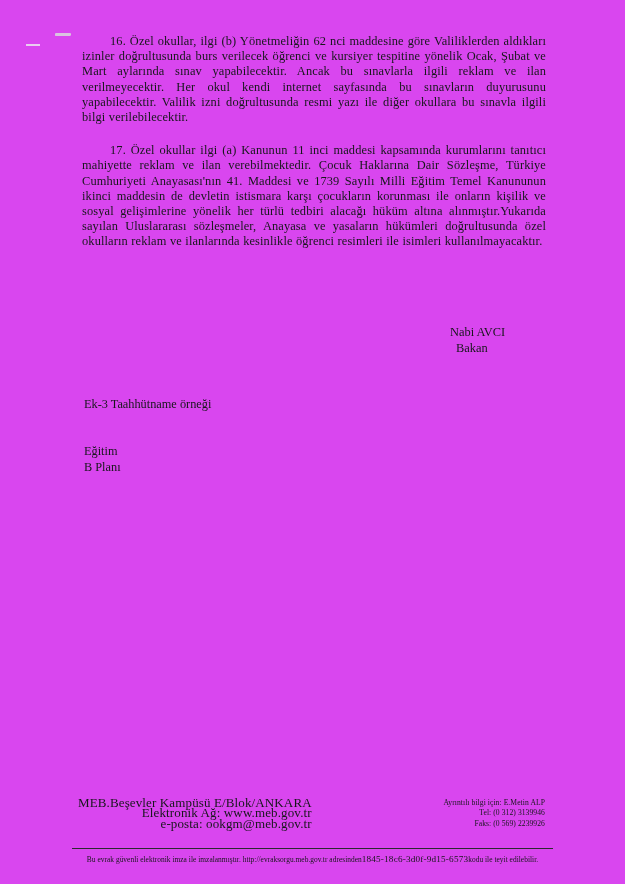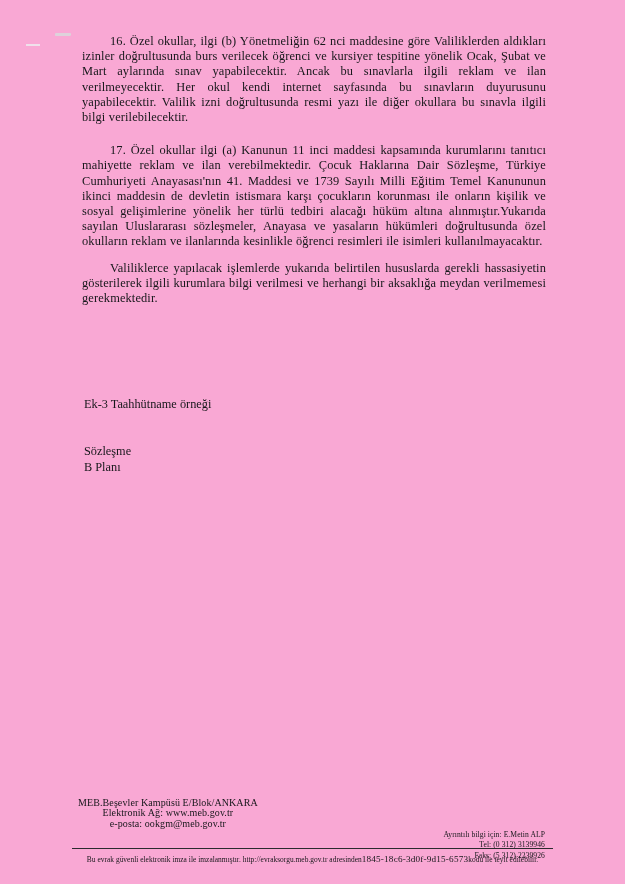--- a/index.html
+++ b/index.html
@@ -5,21 +5,21 @@
 <style>
   html, body {
     margin: 0;
     padding: 0;
     background: #ffffff;
   }
   .page {
     position: relative;
     width: 625px;
     height: 884px;
-    background: #f9a8d4;
+    background: #d946ef;
     overflow: hidden;
     font-family: "Liberation Serif", "DejaVu Serif", serif;
     color: #16171a;
     box-sizing: border-box;
   }
 
   
   .scan-speck {
     position: absolute;
     left: 55px;
@@ -99,32 +99,31 @@
     left: 0;
     right: 0;
     top: 798px;
     padding: 0 78px;
     box-sizing: border-box;
     display: flex;
     justify-content: space-between;
     align-items: flex-start;
   }
   .footer-left {
-    font-size: 10px;
+    font-size: 13px;
     line-height: 10.4px;
-    text-align: center;
+    text-align: right;
     letter-spacing: 0.01em;
   }
   .footer-right {
     font-size: 7.6px;
     line-height: 10.4px;
     text-align: right;
     letter-spacing: 0.01em;
     padding-right: 2px;
-    margin-top: 32px;
   }
 
   .footer-rule {
     position: absolute;
     left: 72px;
     right: 72px;
     top: 848px;
     height: 1px;
     background: #2b2b2e;
   }
@@ -150,44 +149,47 @@
 
 <div class="page">
 
   <div class="scan-speck"></div>
   <div class="scan-speck2"></div>
 
   <div class="body-area">
     <p class="para">16. Özel okullar, ilgi (b) Yönetmeliğin 62 nci maddesine göre Valiliklerden aldıkları izinler doğrultusunda burs verilecek öğrenci ve kursiyer tespitine yönelik Ocak, Şubat ve Mart aylarında sınav yapabilecektir. Ancak bu sınavlarla ilgili reklam ve ilan verilmeyecektir. Her okul kendi internet sayfasında bu sınavların duyurusunu yapabilecektir. Valilik izni doğrultusunda resmi yazı ile diğer okullara bu sınavla ilgili bilgi verilebilecektir.</p>
     <p class="para">17. Özel okullar ilgi (a) Kanunun 11 inci maddesi kapsamında kurumlarını tanıtıcı mahiyette reklam ve ilan verebilmektedir. Çocuk Haklarına Dair Sözleşme, Türkiye Cumhuriyeti Anayasası'nın 41. Maddesi ve 1739 Sayılı Milli Eğitim Temel Kanununun ikinci maddesin de devletin istismara karşı çocukların korunması ile onların kişilik ve sosyal gelişimlerine yönelik her türlü tedbiri alacağı hüküm altına alınmıştır.Yukarıda sayılan Uluslararası sözleşmeler, Anayasa ve yasaların hükümleri doğrultusunda özel okulların reklam ve ilanlarında kesinlikle öğrenci resimleri ile isimleri kullanılmayacaktır.</p>
     <div class="gap-after-17"></div>
-    <p class="para">Valiliklerce yapılacak işlemlerde yukarıda belirtilen hususlarda gerekli hassasiyetin gösterilerek ilgili kurumlara bilgi verilmesi ve herhangi bir aksaklığa meydan verilmemesi gerekmektedir.</p>
     <div class="gap-after-val"></div>
   </div>
 
+  <div class="signature">
+    <div class="name">Nabi AVCI</div>
+    <div class="title">Bakan</div>
+  </div>
 
   <div class="attachment">
     <div>Ek-3 Taahhütname örneği</div>
   </div>
 
   <div class="distribution">
-    <div>Sözleşme</div>
+    <div>Eğitim</div>
     <div>B Planı</div>
   </div>
 
   <div class="footer">
     <div class="footer-left">
       <div>MEB.Beşevler Kampüsü E/Blok/ANKARA</div>
       <div>Elektronik Ağ: www.meb.gov.tr</div>
       <div>e-posta: ookgm@meb.gov.tr</div>
     </div>
     <div class="footer-right">
       <div>Ayrıntılı bilgi için: E.Metin ALP</div>
       <div>Tel: (0 312) 3139946</div>
-      <div>Faks: (5 312) 2239926</div>
+      <div>Faks: (0 569) 2239926</div>
     </div>
   </div>
 
   <div class="footer-rule"></div>
 
   <div class="verify-line">
     <span>Bu evrak güvenli elektronik imza ile imzalanmıştır. http://evraksorgu.meb.gov.tr adresinden</span><span class="code">1845-18c6-3d0f-9d15-6573</span><span>kodu ile teyit edilebilir.</span>
   </div>
 
 </div>

